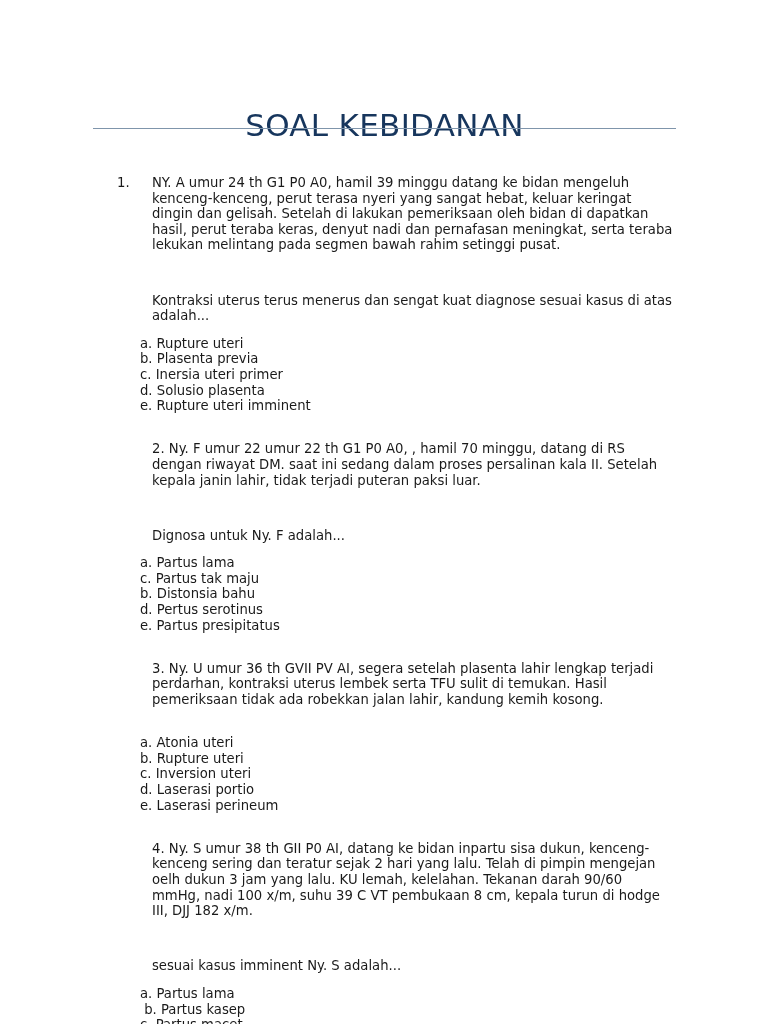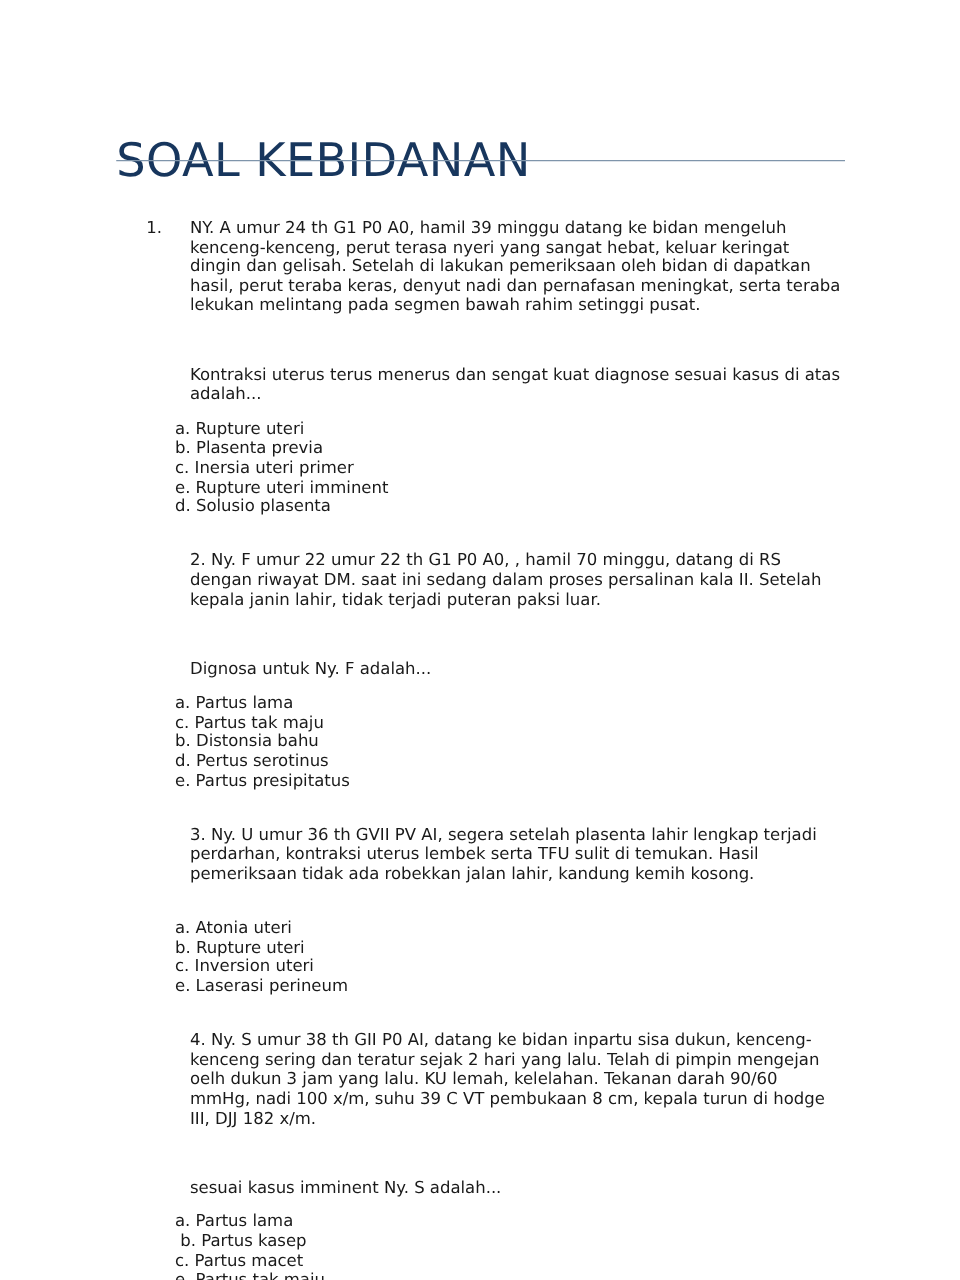--- a/index.html
+++ b/index.html
@@ -19,21 +19,22 @@
       position: absolute;
       left: 0; top: 0;
       width: 768px; height: 1024px;
       background: #ffffff;
     }
     .title {
       position: absolute;
       left: 93px;
       width: 583px;
       top: 84px;
-      font-size: 37px;
+      text-align: center;
+      font-size: 31px;
       line-height: 40px;
       color: #17365d;
       font-weight: normal;
       letter-spacing: 0.3px;
     }
     .divider {
       position: absolute;
       left: 93px;
       top: 128px;
       width: 583px;
@@ -81,39 +82,40 @@
 
     <div class="q-first">
       <span class="q-num">1.</span>
       <p class="para">NY. A umur 24 th G1 P0 A0, hamil 39 minggu datang ke bidan mengeluh kenceng-kenceng, perut terasa nyeri yang sangat hebat, keluar keringat dingin dan gelisah. Setelah di lakukan pemeriksaan oleh bidan di dapatkan hasil, perut teraba keras, denyut nadi dan pernafasan meningkat, serta teraba lekukan melintang pada segmen bawah rahim setinggi pusat.</p>
     </div>
     <div class="gap"></div>
     <p class="para bold">Kontraksi uterus terus menerus dan sengat kuat diagnose sesuai kasus di atas adalah...</p>
     <p class="opt">a. Rupture uteri</p>
     <p class="opt">b. Plasenta previa</p>
     <p class="opt">c. Inersia uteri primer</p>
+    <p class="opt">d. Solusio plasenta</p>
     <p class="opt">e. Rupture uteri imminent</p>
-    <p class="opt">d. Solusio plasenta</p>
     <div class="gap"></div>
 
     <p class="para">2. Ny. F umur 22 umur 22 th G1 P0 A0, , hamil 70 minggu, datang di RS dengan riwayat DM. saat ini sedang dalam proses persalinan kala II. Setelah kepala janin lahir, tidak terjadi puteran paksi luar.</p>
     <div class="gap"></div>
     <p class="para bold">Dignosa untuk Ny. F adalah...</p>
     <p class="opt">a. Partus lama</p>
     <p class="opt">c. Partus tak maju</p>
     <p class="opt">b. Distonsia bahu</p>
     <p class="opt">d. Pertus serotinus</p>
     <p class="opt">e. Partus presipitatus</p>
     <div class="gap"></div>
 
     <p class="para">3. Ny. U umur 36 th GVII PV AI, segera setelah plasenta lahir lengkap terjadi perdarhan, kontraksi uterus lembek serta TFU sulit di temukan. Hasil pemeriksaan tidak ada robekkan jalan lahir, kandung kemih kosong.</p>
     <div class="gap"></div>
     <p class="opt">a. Atonia uteri</p>
     <p class="opt">b. Rupture uteri</p>
     <p class="opt">c. Inversion uteri</p>
+    <p class="opt">d. Laserasi portio</p>
     <p class="opt">e. Laserasi perineum</p>
     <div class="gap"></div>
 
     <p class="para">4. Ny. S umur 38 th GII P0 AI, datang ke bidan inpartu sisa dukun, kenceng-kenceng sering dan teratur sejak 2 hari yang lalu. Telah di pimpin mengejan oelh dukun 3 jam yang lalu. KU lemah, kelelahan. Tekanan darah 90/60 mmHg, nadi 100 x/m, suhu 39 C VT pembukaan 8 cm, kepala turun di hodge III, DJJ 182 x/m.</p>
     <div class="gap"></div>
     <p class="para bold">sesuai kasus imminent Ny. S adalah...</p>
     <p class="opt">a. Partus lama</p>
     <p class="opt"> b. Partus kasep</p>
     <p class="opt">c. Partus macet</p>
     <p class="opt">e. Partus tak maju</p>

